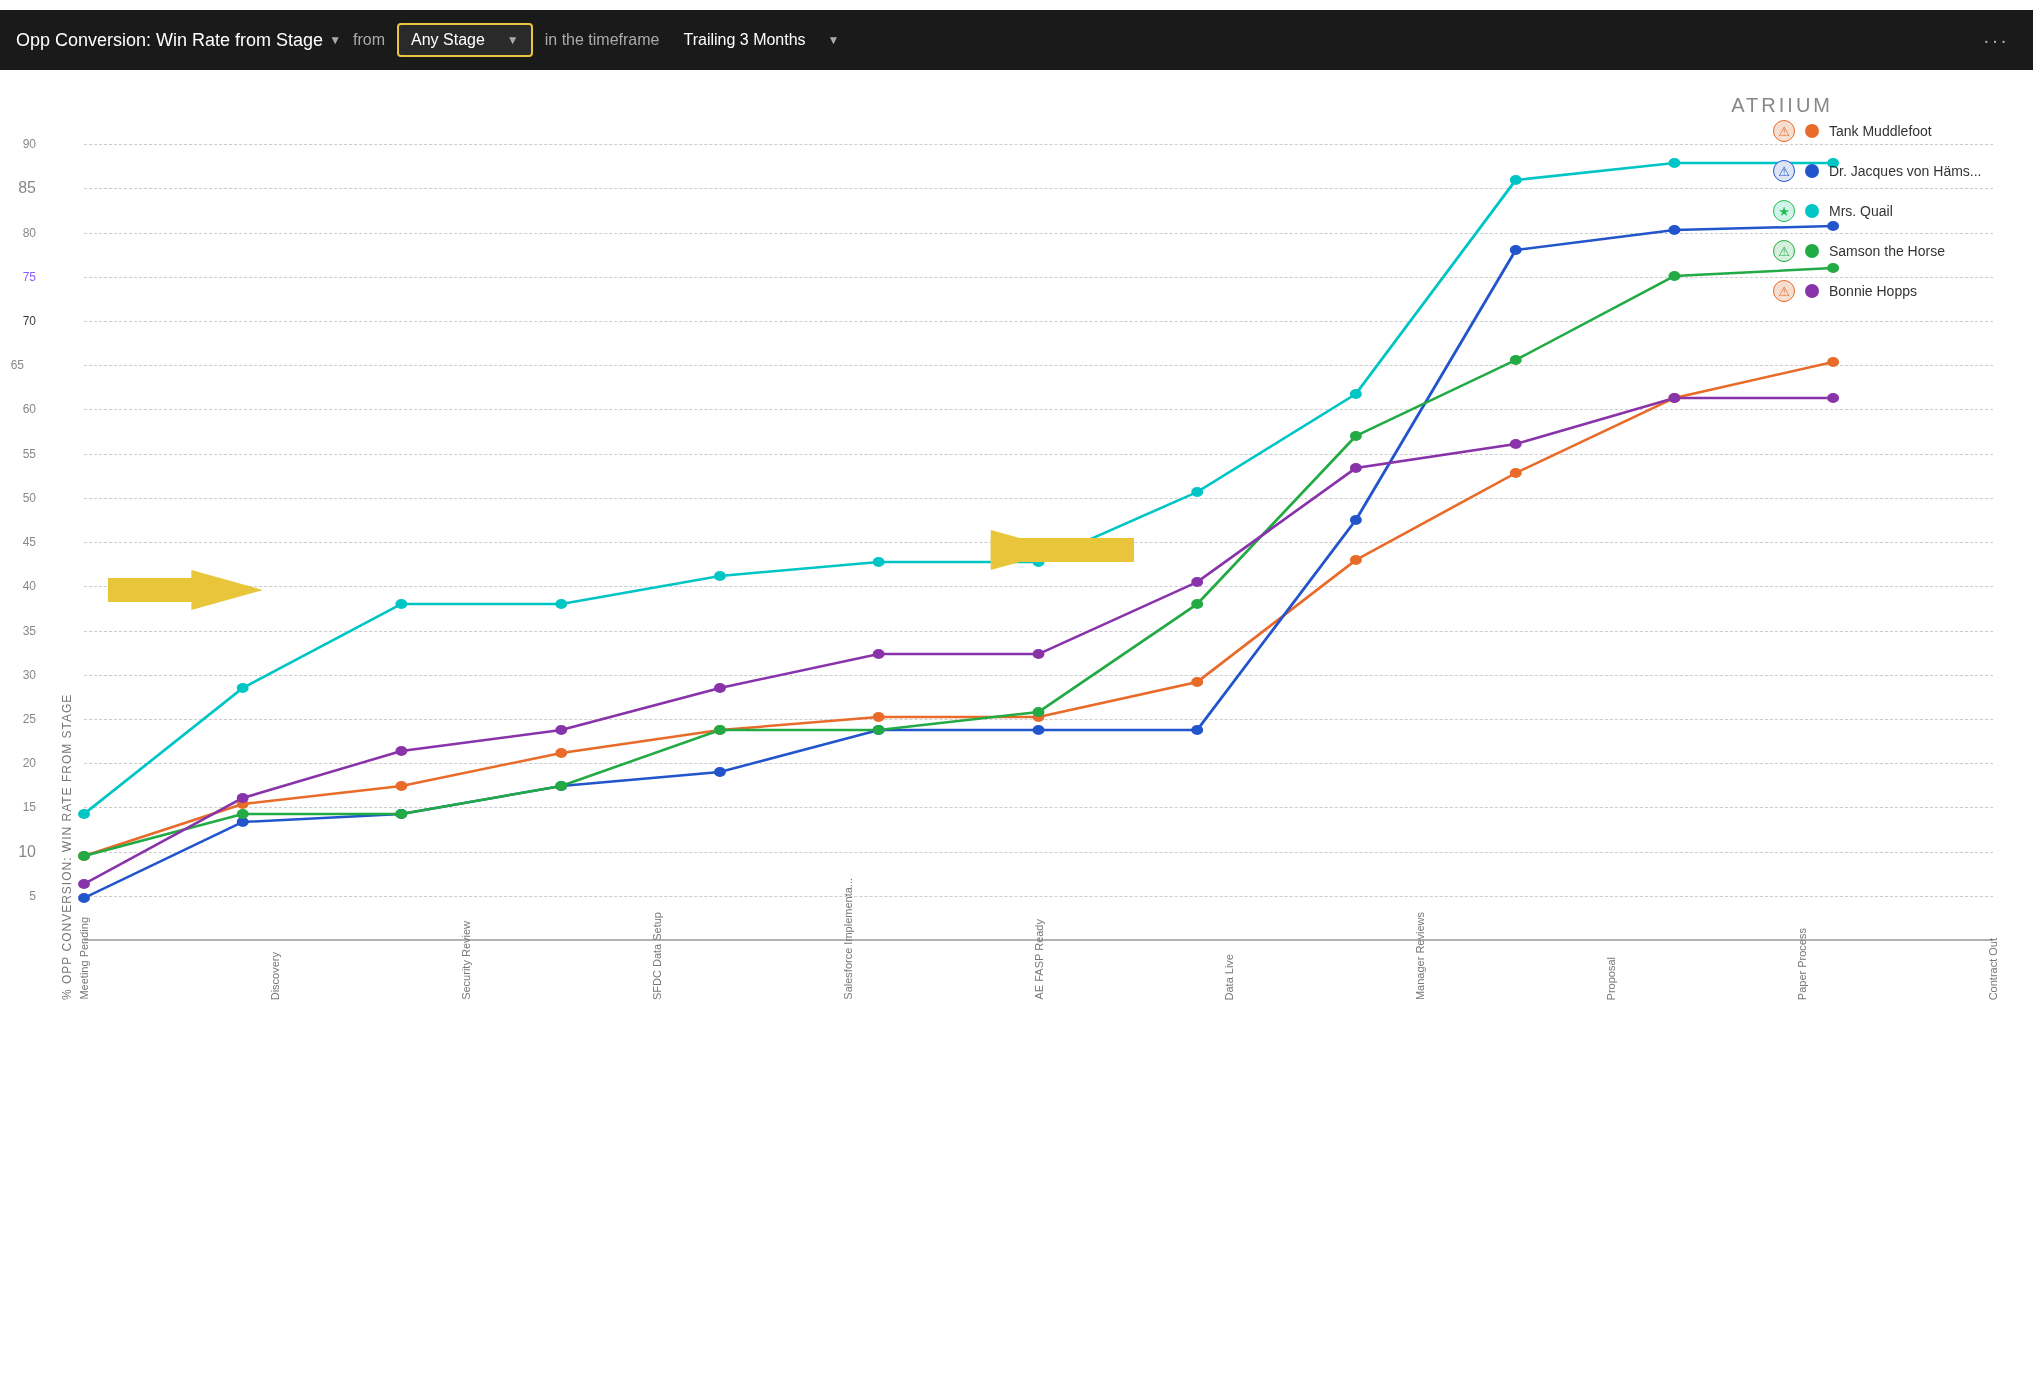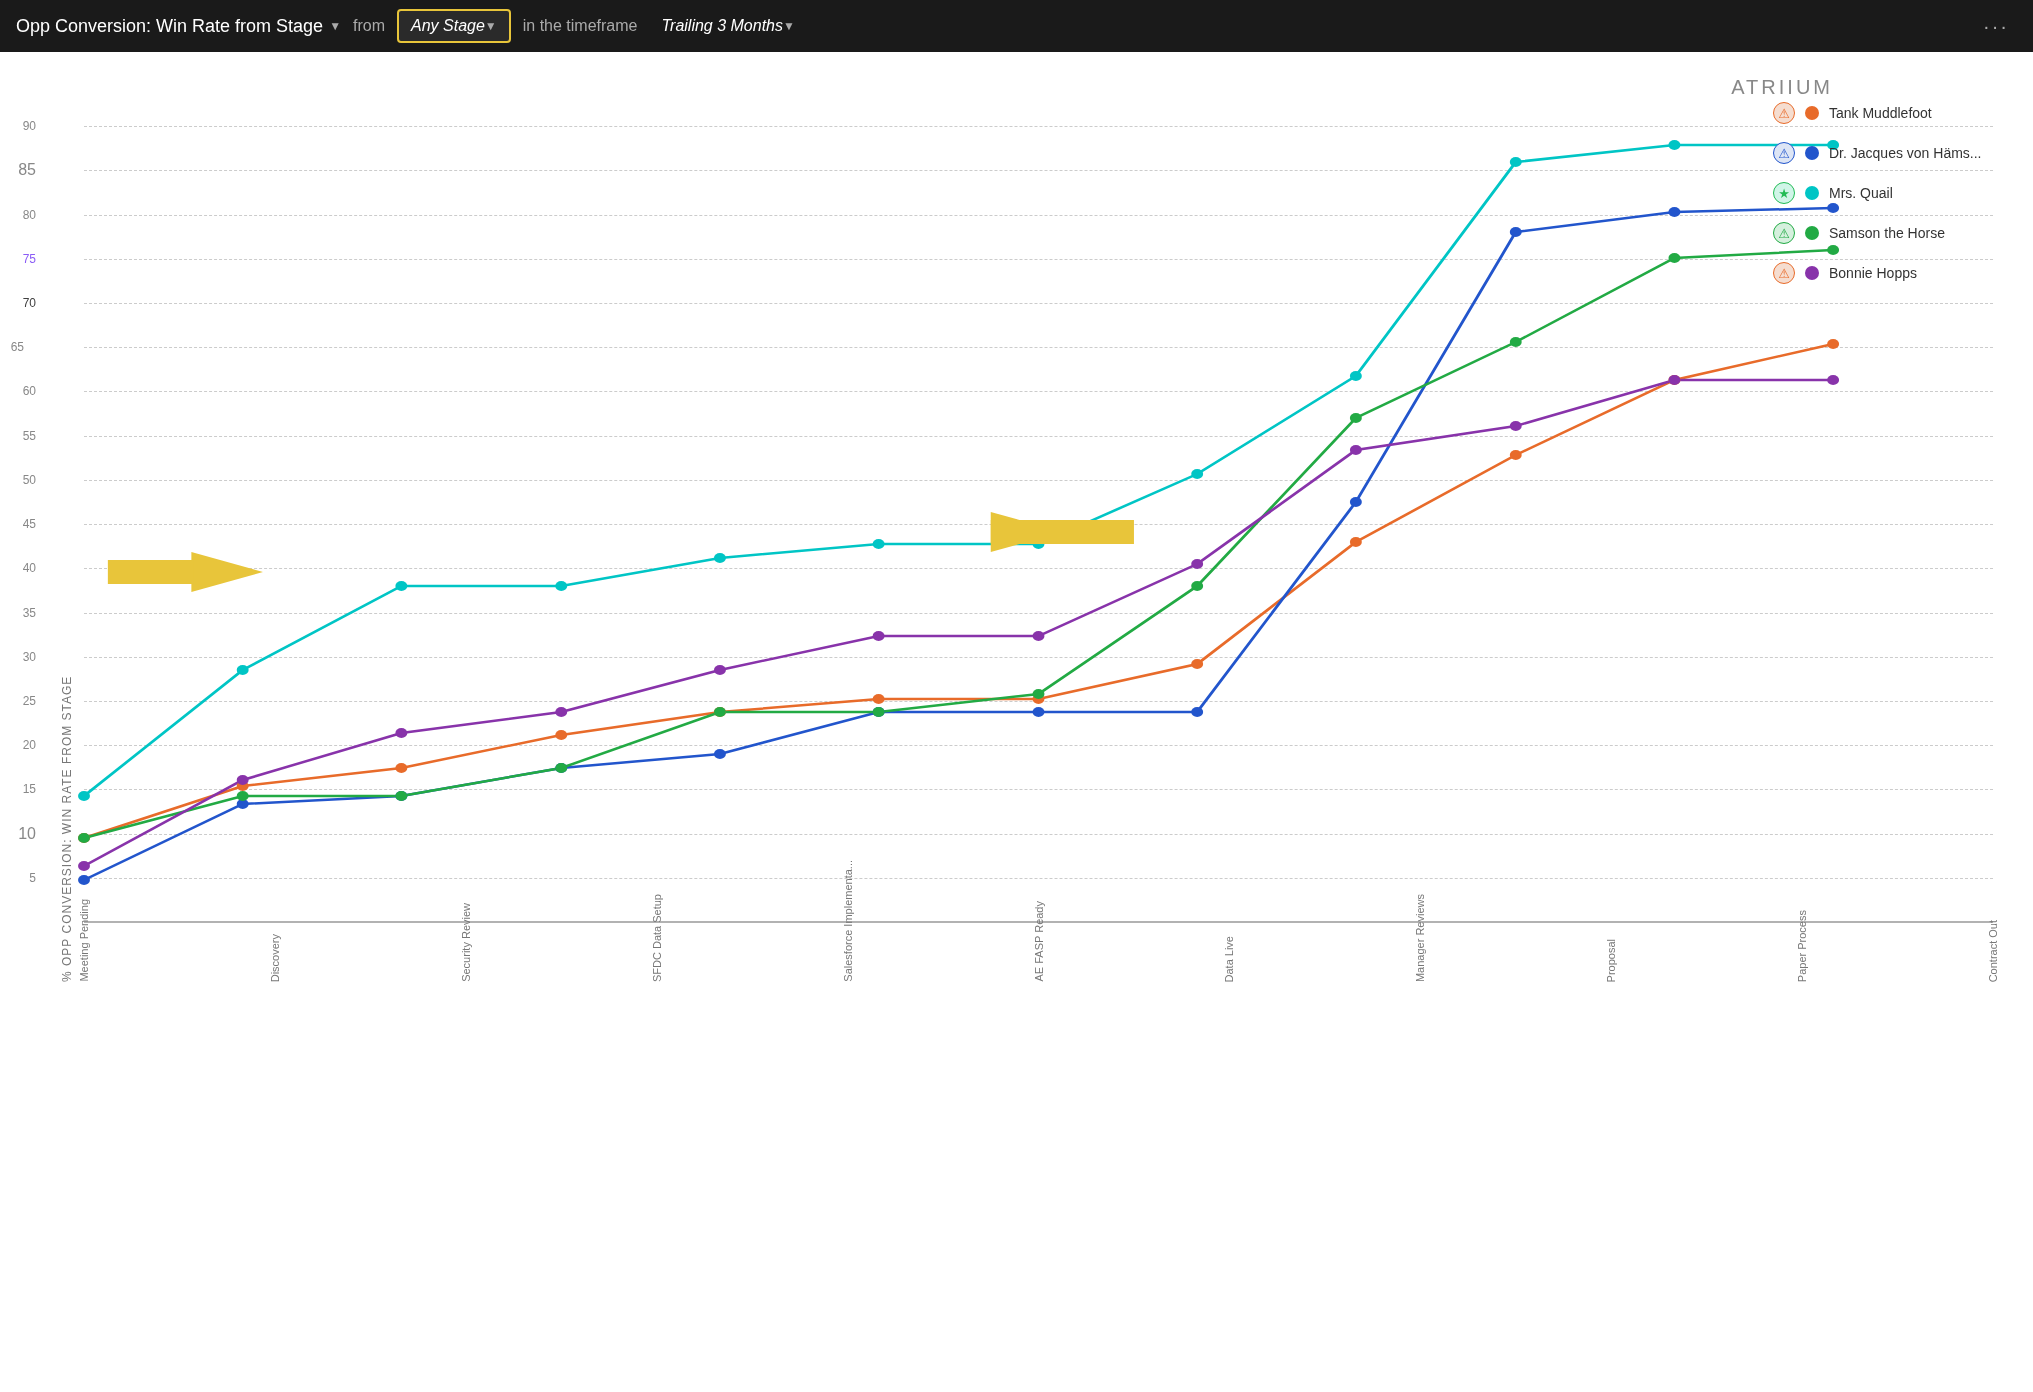--- a/index.html
+++ b/index.html
@@ -6,26 +6,27 @@
     body {
       font-family: -apple-system, BlinkMacSystemFont, 'Segoe UI', sans-serif;
       background: #fff;
       width: 2033px;
       height: 1392px;
       overflow: hidden;
     }
 
     .header {
       background: #1a1a1a;
-      height: 52px;
+      height: 60px;
       display: flex;
       align-items: center;
       padding: 8px 16px;
       gap: 8px;
       position: relative;
+      margin-top: 10px;
     }
 
     .header-title {
       color: #fff;
       font-size: 18px;
       font-weight: 500;
       cursor: pointer;
       display: flex;
       align-items: center;
       gap: 6px;
@@ -36,24 +37,23 @@
       font-size: 16px;
       margin: 0 4px;
     }
 
     .header-dropdown {
       color: #fff;
       font-size: 16px;
       cursor: pointer;
       display: flex;
       align-items: center;
-      gap: 0;
+      gap: 22px;
       padding: 6px 12px;
       border-radius: 4px;
-      font-style: italic;
     }
 
     .header-dropdown.highlighted {
       border: 2px solid #e8c53a;
       background: #2a2a2a;
     }
 
     .header-in-timeframe {
       color: #aaa;
       font-size: 16px;

